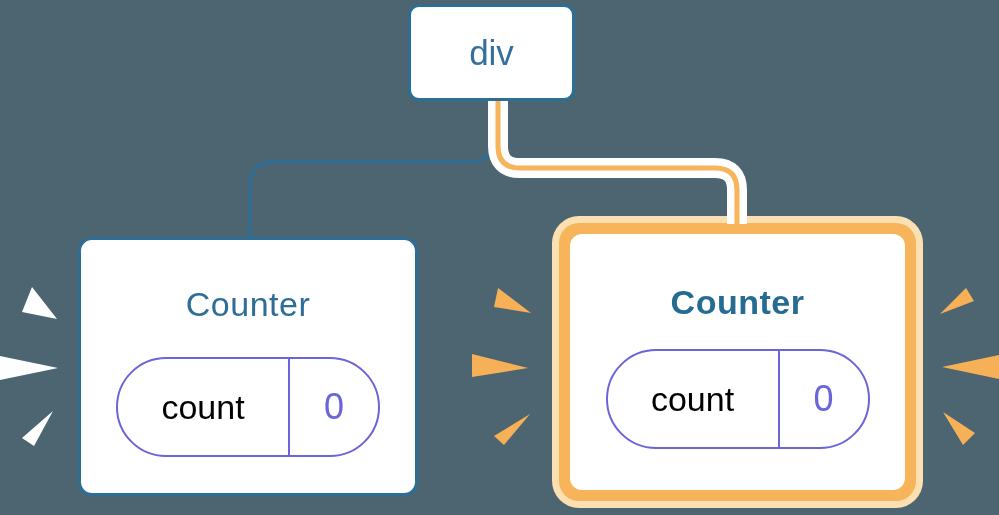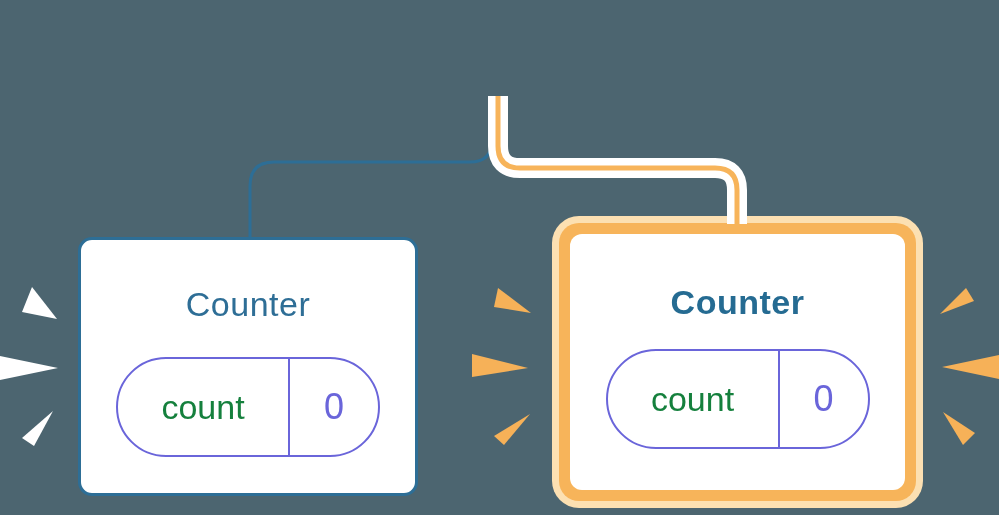--- a/index.html
+++ b/index.html
@@ -48,21 +48,21 @@
   }
   .counter-right-inner .pill{margin-top:25px;}
 
   
   .pill{
     width:264px;height:100px;border:2px solid #6A65DA;border-radius:52px;
     box-sizing:border-box;display:flex;align-items:stretch;background:#FFFFFF;
   }
   .pill .cell-key{
     flex:1;display:flex;align-items:center;justify-content:center;
-    font-size:34px;color:#15803d;
+    font-size:34px;color:#000000;
   }
   .pill .vdiv{width:2px;background:#6A65DA;}
   .pill .cell-val{
     width:88px;display:flex;align-items:center;justify-content:center;
     font-size:36px;color:#6A65DA;
   }
 </style>
 </head>
 <body>
 
@@ -85,20 +85,23 @@
     <g fill="#F6B158">
       <polygon points="498,288 494,307 531,313"></polygon>
       <polygon points="472,354 472,377 528,368"></polygon>
       <polygon points="530,414 494,436 504,445"></polygon>
       <polygon points="940,314 966,288 974,301"></polygon>
       <polygon points="942,367 999,355 999,379"></polygon>
       <polygon points="943,412 963,445 975,433"></polygon>
     </g>
   </svg>
 
+  <div class="root-node">
+    <span class="lbl">div</span>
+  </div>
 
   <div class="counter-left">
     <div class="ctitle">Counter</div>
     <div class="pill">
       <div class="cell-key">count</div>
       <div class="vdiv"></div>
       <div class="cell-val">0</div>
     </div>
   </div>
 

